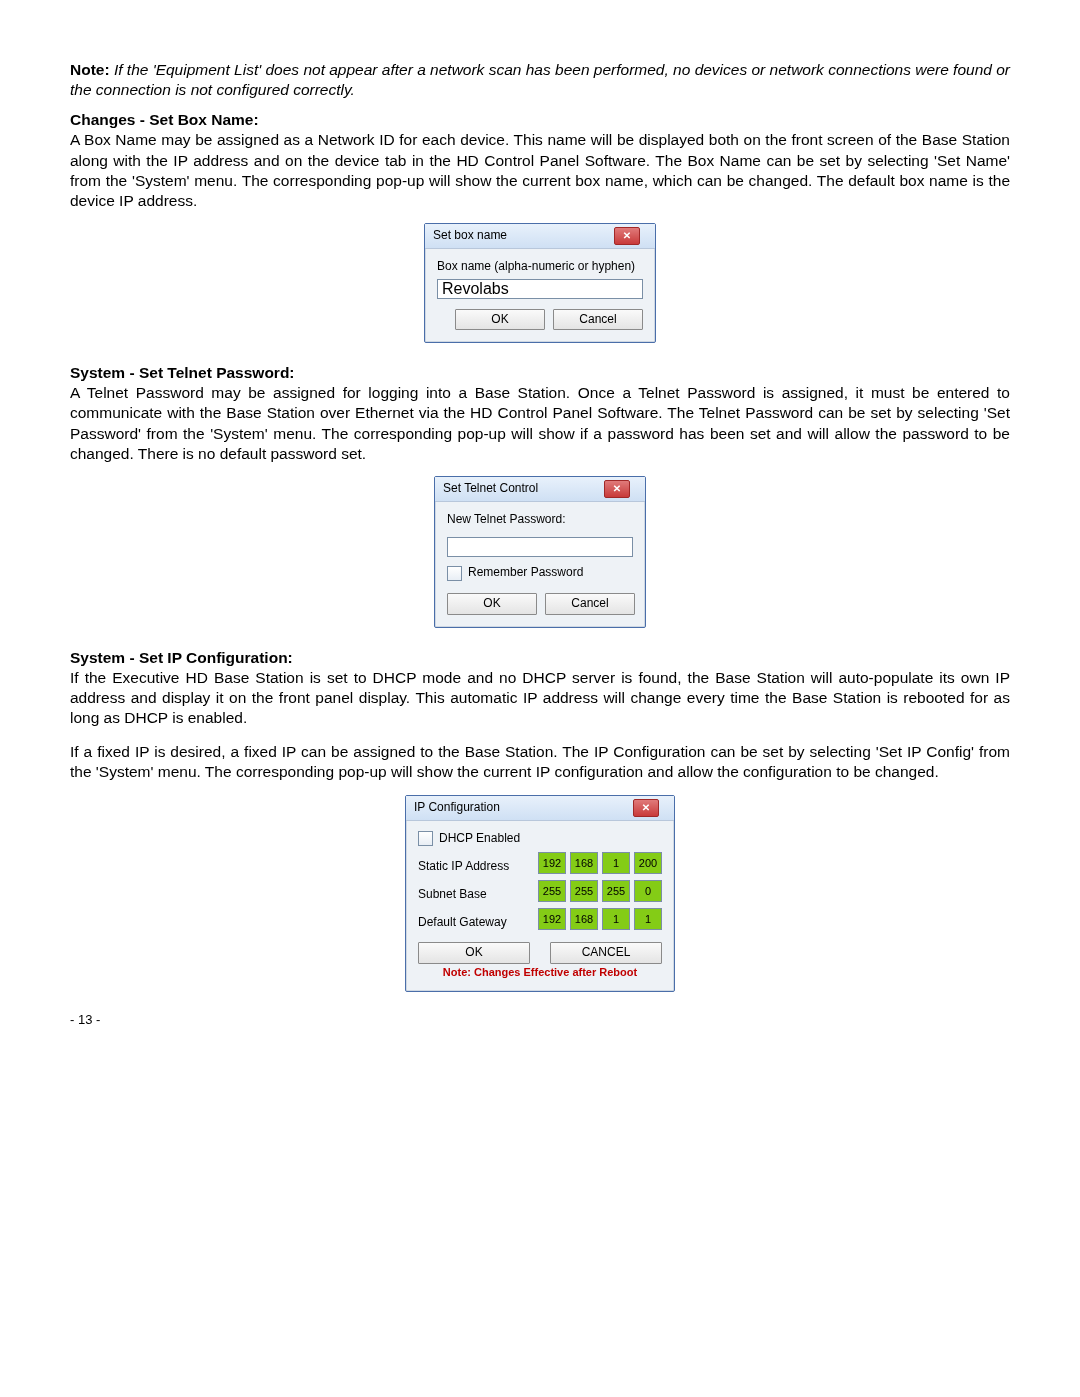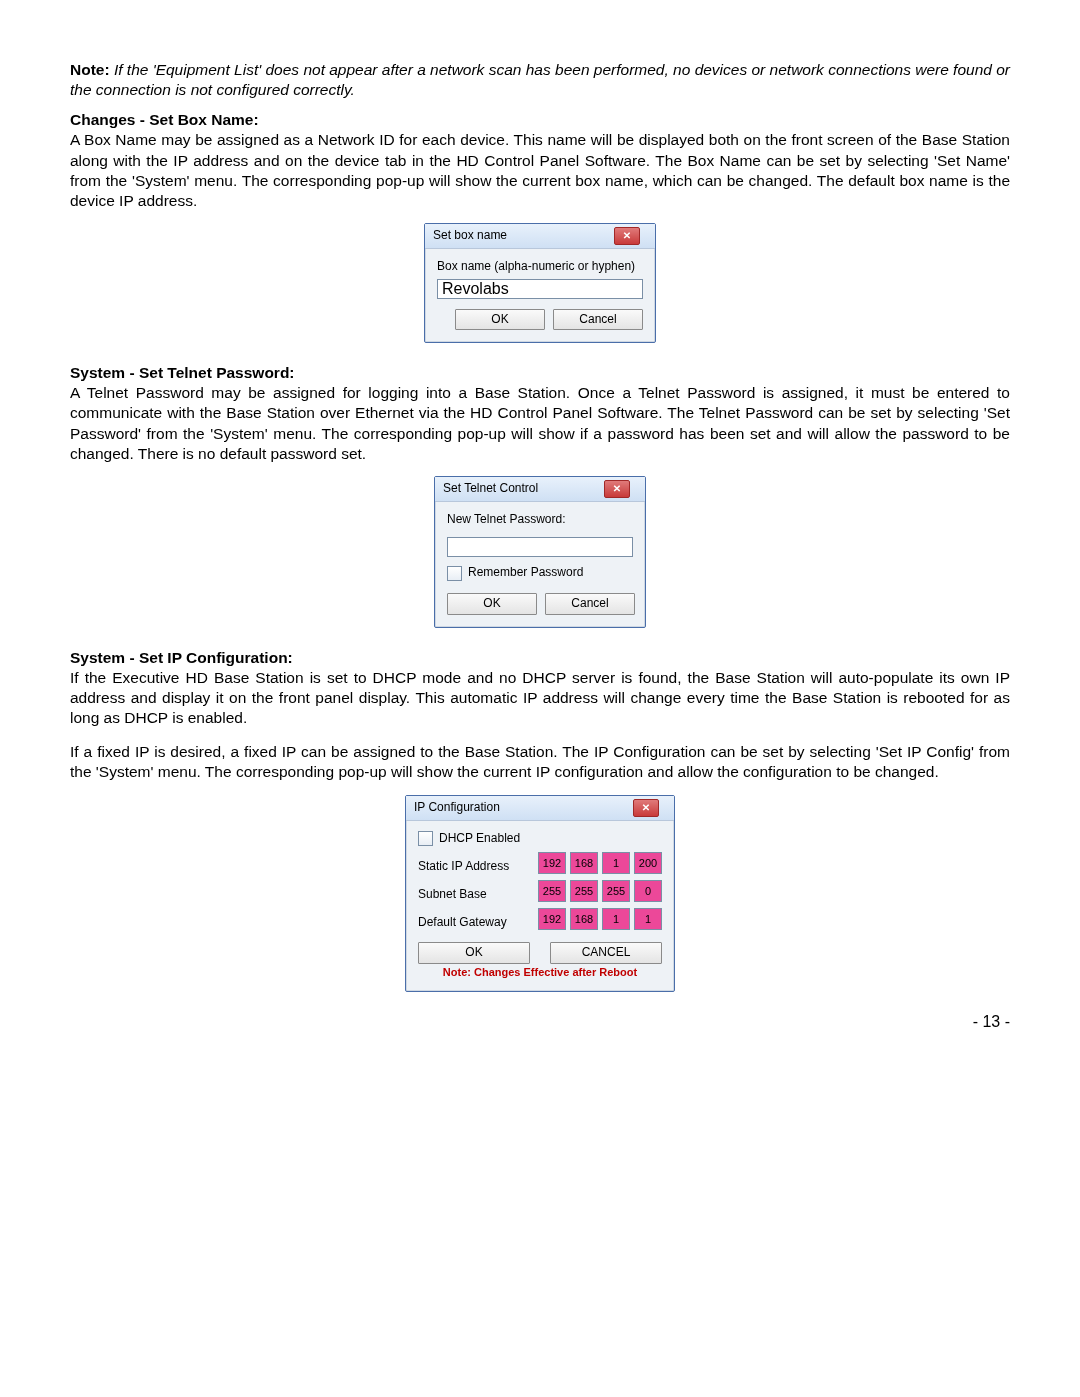--- a/index.html
+++ b/index.html
@@ -78,27 +78,27 @@
     width: 13px; height: 13px;
     border: 1px solid #7a8fa6;
     background: linear-gradient(#fff,#e8eef5);
   }
   .ip-row { display: flex; align-items: flex-end; margin: 6px 0; gap: 18px; }
   .ip-label { width: 108px; }
   .ip-cells { display: flex; gap: 4px; }
   .ip-cell {
     width: 26px; height: 18px;
     border: 1px solid #7a8fa6;
-    background: #ec4899;
+    background: #84cc16;
     font-size: 11px;
     text-align: center;
     padding: 1px 0;
   }
   .red-note { color: #c00000; font-weight: bold; text-align: center; font-size: 11px; margin-top: 1px; }
-  .page-num { text-align: right; margin-top: 20px; font-size: 16px; }
+  .page-num { text-align: left; margin-top: 20px; font-size: 13px; }
 </style>
 </head>
 <body>
 
 <div class="note-line para">
   <span class="note-label">Note:</span>
   <span> </span>
   <span class="note-text">If the 'Equipment List' does not appear after a network scan has been performed, no devices or network connections were found or the connection is not configured correctly.</span>
 </div>
 

